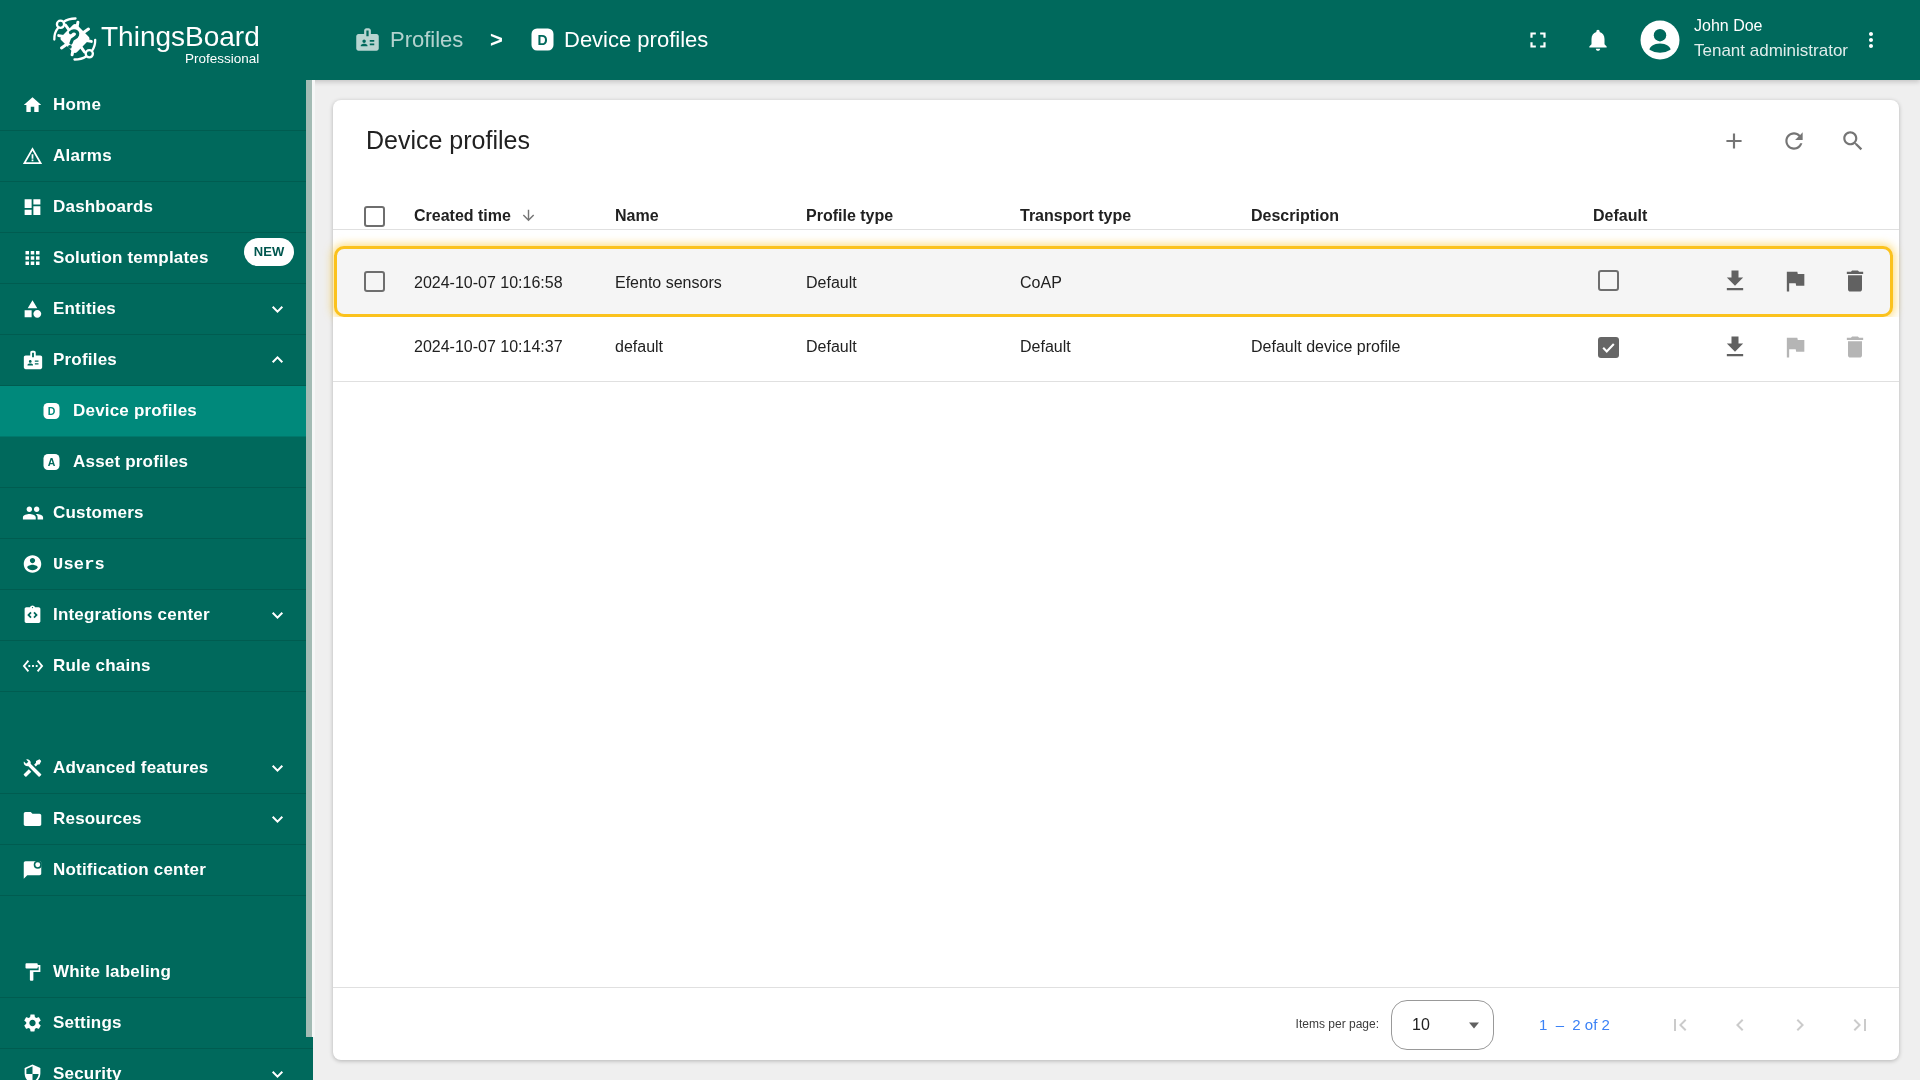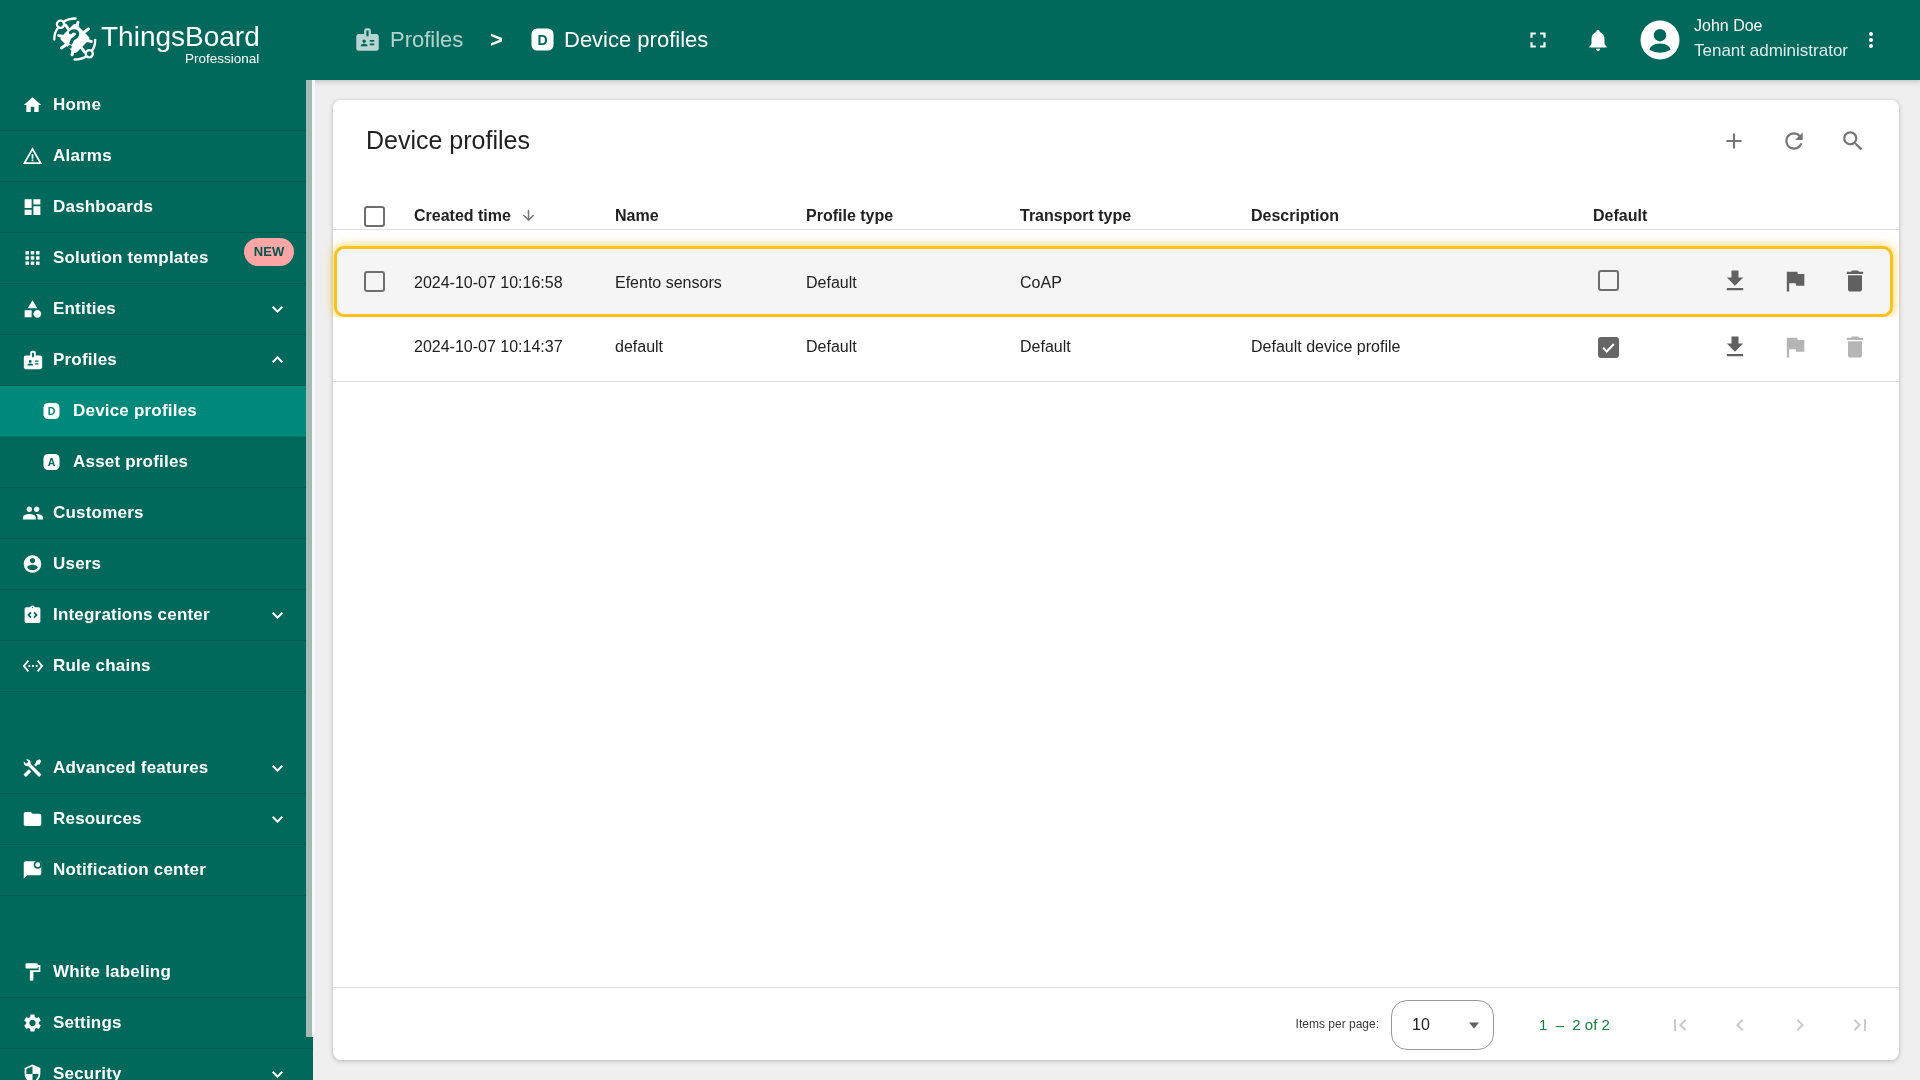--- a/index.html
+++ b/index.html
@@ -34,21 +34,21 @@
   
   #row1 { position:absolute; left:1px; top:146px; width:1559px; height:71px; background:#f5f5f5; border:3px solid #fbc21d; border-radius:10px; box-shadow:0 0 8px 2px rgba(251,194,29,0.55); }
   #row2 { position:absolute; left:0; top:217px; width:1566px; height:65px; border-bottom:1px solid #e0e0e0; background:#fff; }
   .bcell { position:absolute; top:50%; transform:translateY(-50%); font-size:16px; color:#212121; white-space:nowrap; }
   .aicon { position:absolute; top:50%; transform:translateY(-50%); }
   
   #cfoot { position:absolute; left:0; top:887px; width:1566px; height:73px; border-top:1px solid #e0e0e0; }
   #ipp { position:absolute; right:520px; top:50%; transform:translateY(-50%); font-size:12px; color:#3c3c3c; }
   #psel { position:absolute; left:1058px; top:12px; width:103px; height:50px; border:1px solid #999; border-radius:16px; }
   #psel span { position:absolute; left:20px; top:50%; transform:translateY(-50%); font-size:16px; color:#212121; }
-  #prange { position:absolute; left:1206px; top:50%; transform:translateY(-50%); font-size:15px; color:#15803d; }
+  #prange { position:absolute; left:1206px; top:50%; transform:translateY(-50%); font-size:15px; color:#3b82f6; }
 </style>
 </head>
 <body>
 <div id="topbar">
   <svg class="abs" style="left:354px;top:26px;" width="27" height="27" viewBox="0 0 24 24">
       <path fill="rgba(255,255,255,0.72)" d="M20 7h-5V4c0-1.1-.9-2-2-2h-2c-1.1 0-2 .9-2 2v3H4c-1.1 0-2 .9-2 2v11c0 1.1.9 2 2 2h16c1.1 0 2-.9 2-2V9c0-1.1-.9-2-2-2zM9 12c.83 0 1.5.67 1.5 1.5S9.83 15 9 15s-1.5-.67-1.5-1.5S8.17 12 9 12zm3 6H6v-.75c0-1 2-1.5 3-1.5s3 .5 3 1.5V18zm1-9h-2V4h2v5zm5 8h-4v-1.5h4V17zm0-3h-4v-1.5h4V14z"></path>
     </svg>
   <span class="crumb1">Profiles</span>
   <span class="crumbsep">&gt;</span>
   <svg class="abs" style="left:531px;top:28px;" width="23" height="23" viewBox="0 0 23 23">
@@ -115,21 +115,21 @@
     <svg class="ic" width="21" height="21" viewBox="0 0 24 24">
         <path fill="#fff" d="M3 13h8V3H3v10zm0 8h8v-6H3v6zm10 0h8V11h-8v10zm0-18v6h8V3h-8z"></path>
       </svg>
     <span class="txt">Dashboards</span>
   </div>
   <div class="mi" style="top:233px;">
     <svg class="ic" width="21" height="21" viewBox="0 0 24 24">
         <path fill="#fff" d="M4 8h4V4H4v4zm6 12h4v-4h-4v4zm-6 0h4v-4H4v4zm0-6h4v-4H4v4zm6 0h4v-4h-4v4zm6-10v4h4V4h-4zm-6 4h4V4h-4v4zm6 6h4v-4h-4v4zm0 6h4v-4h-4v4z"></path>
       </svg>
     <span class="txt">Solution templates</span>
-    <div class="abs" style="left:244px;top:5px;width:50px;height:28px;background:#fca5a5;border-radius:14px;text-align:center;line-height:28px;font-size:13px;font-weight:bold;color:#00564e;">NEW</div>
+    <div class="abs" style="left:244px;top:5px;width:50px;height:28px;background:#ffffff;border-radius:14px;text-align:center;line-height:28px;font-size:13px;font-weight:bold;color:#00564e;">NEW</div>
   </div>
   <div class="mi" style="top:284px;">
     <svg class="ic" width="21" height="21" viewBox="0 0 24 24">
         <path fill="#fff" d="M12 2l-5.5 9h11L12 2zm5.5 11c-2.49 0-4.5 2.01-4.5 4.5s2.01 4.5 4.5 4.5 4.5-2.01 4.5-4.5-2.01-4.5-4.5-4.5zM3 21.5h8v-8H3v8z"></path>
       </svg>
     <span class="txt">Entities</span>
     <svg class="chev" width="21" height="21" viewBox="0 0 24 24">
         <path d="M6.5 9.5l5.5 5.5 5.5-5.5" stroke="#fff" stroke-width="2.3" fill="none"></path>
       </svg>
   </div>
@@ -155,21 +155,21 @@
         <text x="8.5" y="12.5" font-size="10.5" font-weight="bold" fill="#00695c" text-anchor="middle" font-family="Liberation Sans">A</text>
       </svg>
     <span class="txt">Asset profiles</span>
   </div>
   <div class="mi" style="top:488px;">
     <svg class="ic" width="22" height="22" viewBox="0 0 24 24">
         <path fill="#fff" d="M16 11c1.66 0 2.99-1.34 2.99-3S17.66 5 16 5c-1.66 0-3 1.34-3 3s1.34 3 3 3zm-8 0c1.66 0 2.99-1.34 2.99-3S9.66 5 8 5C6.34 5 5 6.34 5 8s1.34 3 3 3zm0 2c-2.33 0-7 1.17-7 3.5V19h14v-2.5c0-2.33-4.67-3.5-7-3.5zm8 0c-.29 0-.62.02-.97.05 1.16.84 1.97 1.97 1.97 3.45V19h6v-2.5c0-2.33-4.67-3.5-7-3.5z"></path>
       </svg>
     <span class="txt">Customers</span>
   </div>
-  <div class="mi" style="top:539px;">
+  <div class="mi" style="top:539px;font-family:Liberation Mono, monospace;">
     <svg class="ic" width="21" height="21" viewBox="0 0 24 24">
         <path fill="#fff" d="M12 2C6.48 2 2 6.48 2 12s4.48 10 10 10 10-4.48 10-10S17.52 2 12 2zm0 3c1.66 0 3 1.34 3 3s-1.34 3-3 3-3-1.34-3-3 1.34-3 3-3zm0 14.2c-2.5 0-4.71-1.28-6-3.22.03-1.99 4-3.08 6-3.08 1.99 0 5.97 1.09 6 3.08-1.29 1.94-3.5 3.22-6 3.22z"></path>
       </svg>
     <span class="txt">Users</span>
   </div>
   <div class="mi" style="top:590px;">
     <svg class="ic" width="21" height="21" viewBox="0 0 24 24">
         <path fill="#fff" d="M19 3h-4.18C14.4 1.84 13.3 1 12 1c-1.3 0-2.4.84-2.82 2H5c-1.1 0-2 .9-2 2v14c0 1.1.9 2 2 2h14c1.1 0 2-.9 2-2V5c0-1.1-.9-2-2-2zm-7-.25c.41 0 .75.34.75.75s-.34.75-.75.75-.75-.34-.75-.75.34-.75.75-.75zM11 14.17l-1.41 1.42L6 12l3.59-3.59L11 9.83 8.83 12 11 14.17zm3.41 1.42L13 14.17 15.17 12 13 9.83l1.41-1.42L18 12l-3.59 3.59z"></path>
       </svg>
     <span class="txt">Integrations center</span>

